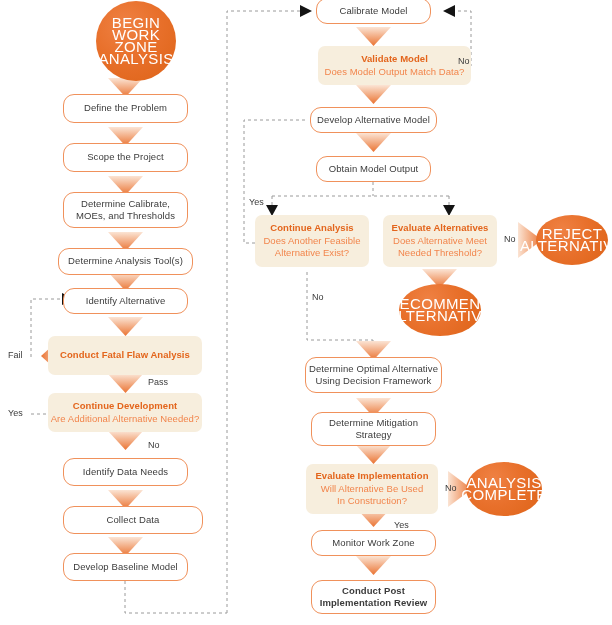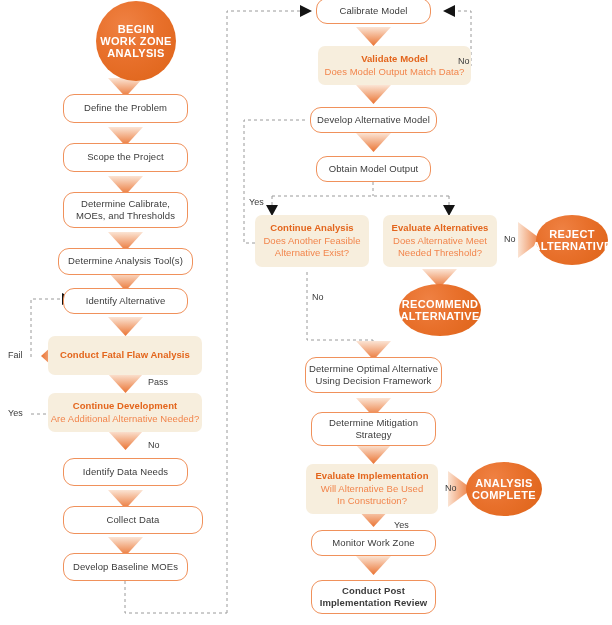--- a/index.html
+++ b/index.html
@@ -54,22 +54,22 @@
   .dec .s{
     color:#f2854c;
     font-size:9.5px;
     letter-spacing:.05px;
   }
 
   .term{
     background:radial-gradient(circle at 36% 30%, #ef8143 0%, #e8702b 45%, #dd6317 100%);
     border-radius:50%;
     color:#ffffff;
-    font-weight:bold;
-    font-size:11px;
+    font-weight:normal;
+    font-size:15px;
     line-height:12px;
     letter-spacing:.35px;
   }
 
   .lbl{
     position:absolute;
     color:#3b3b3b;
     font-size:9px;
     line-height:11px;
     white-space:nowrap;
@@ -195,21 +195,21 @@
 
   <div class="node proc" style="left:63px;top:458px;width:125px;height:28px;">
     <span>Identify Data Needs</span>
   </div>
 
   <div class="node proc" style="left:63px;top:506px;width:140px;height:28px;">
     <span>Collect Data</span>
   </div>
 
   <div class="node proc" style="left:63px;top:553px;width:125px;height:28px;">
-    <span>Develop Baseline MOEs</span>
+    <span>Develop Baseline Model</span>
   </div>
 
   <div class="node proc" style="left:316px;top:-2px;width:115px;height:26px;">
     <span>Calibrate Model</span>
   </div>
 
   <div class="node dec" style="left:297px;top:46px;width:153px;height:39px;margin-left:21px;">
     <span class="t">Validate Model</span>
     <span class="s">Does Model Output Match Data?</span>
   </div>

